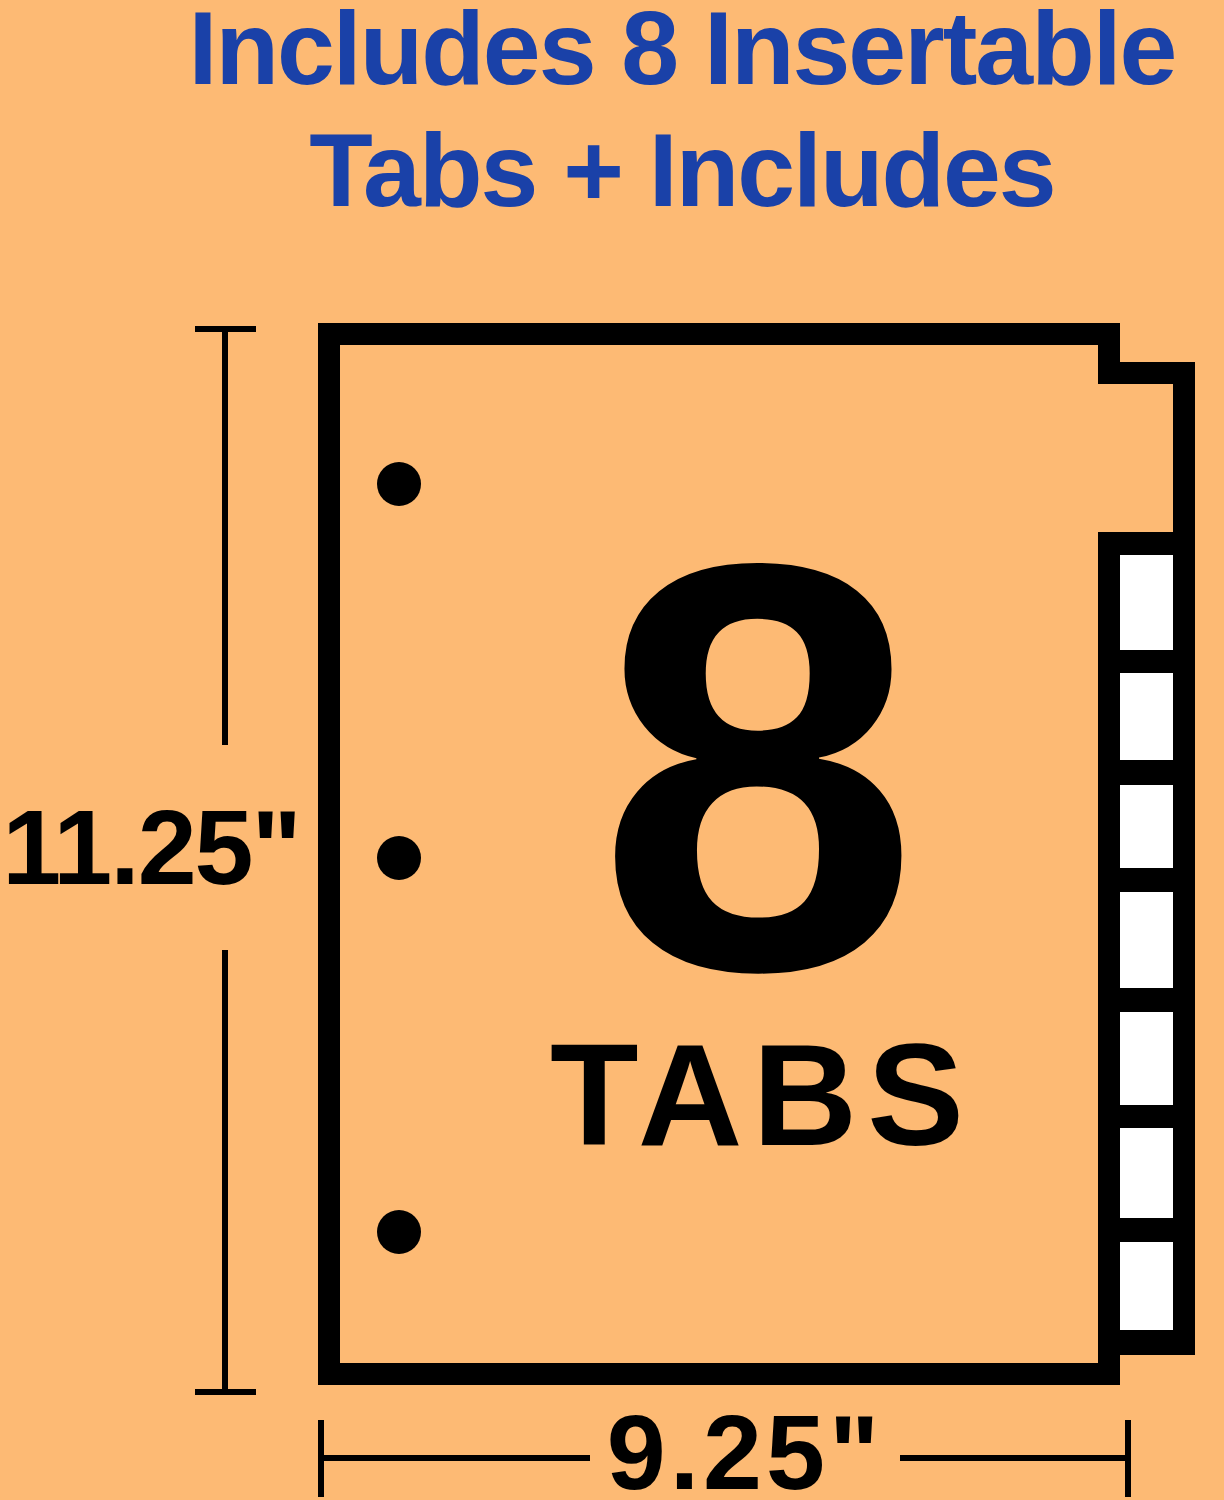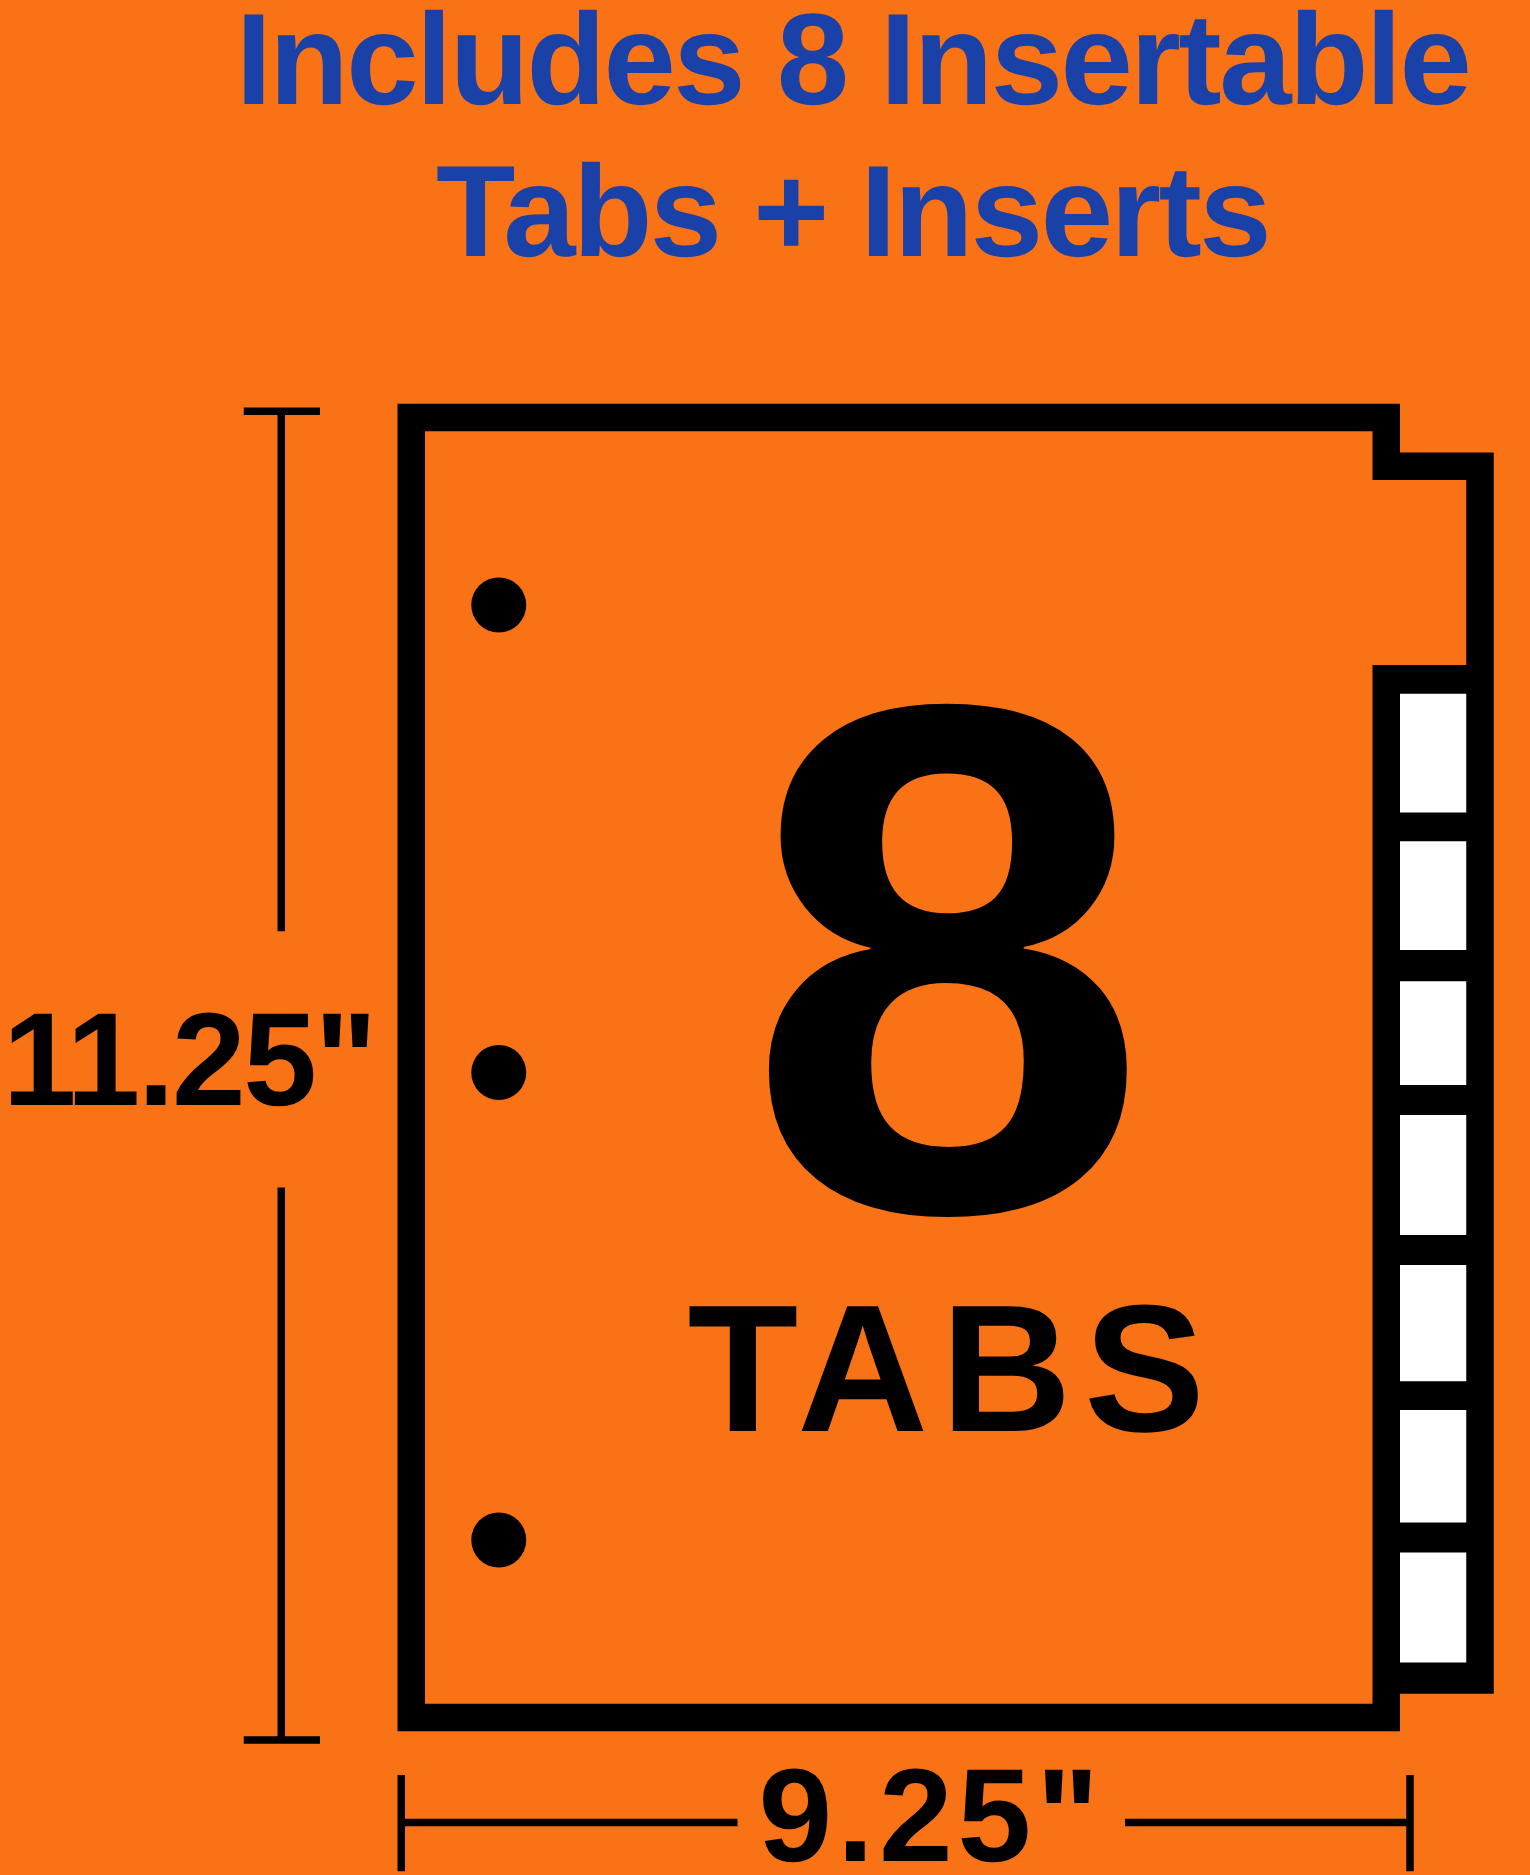--- a/index.html
+++ b/index.html
@@ -1,20 +1,20 @@
 <!DOCTYPE html>
 <html><head>
 <meta charset="utf-8">
 <style>
   html,body{margin:0;padding:0;background:#ffffff;}
   .stage{
     position:relative;
     width:1224px;
     height:1500px;
-    background:#f97316;
+    background:#fdba74;
     overflow:hidden;
     font-family:"Liberation Sans", sans-serif;
   }
   .headline{
     position:absolute;
     top:-13px;
     left:140px;
     width:1084px;
     text-align:center;
     font-weight:bold;
@@ -34,21 +34,21 @@
     font-weight:bold;
   }
 </style>
 </head>
 <body>
 
 <div class="stage">
 
   <div class="headline" style="color: rgb(26, 65, 168);">
     <div>Includes 8 Insertable</div>
-    <div>Tabs + Inserts</div>
+    <div>Tabs + Includes</div>
   </div>
 
   <svg class="diagram-svg" viewBox="0 0 1224 1500">
 
     <path fill-rule="evenodd" d="M318,323 H1120 V362 H1195 V1355 H1120 V1385 H318 Z
              M340,345 H1098 V384 H1173 V532 H1098 V1363 H340 Z" fill="#000000"></path>
 
     <rect x="1120" y="555" width="53" height="95" fill="#ffffff"></rect>
     <rect x="1120" y="673" width="53" height="87" fill="#ffffff"></rect>
     <rect x="1120" y="785" width="53" height="83" fill="#ffffff"></rect>

